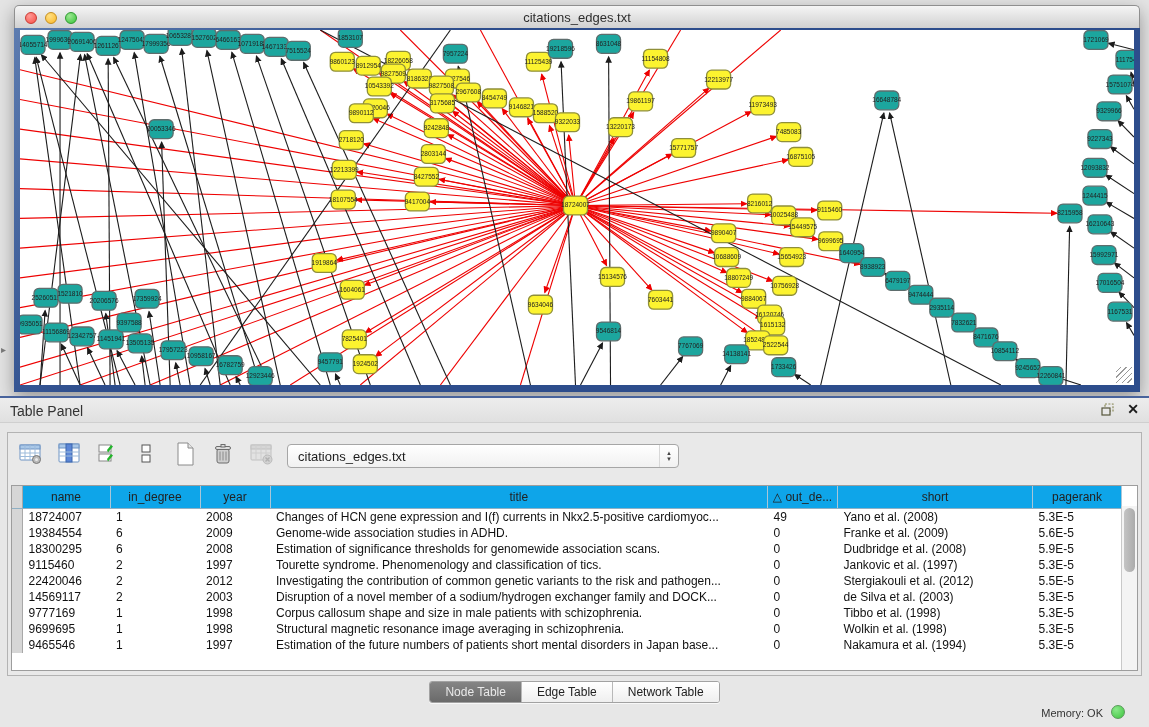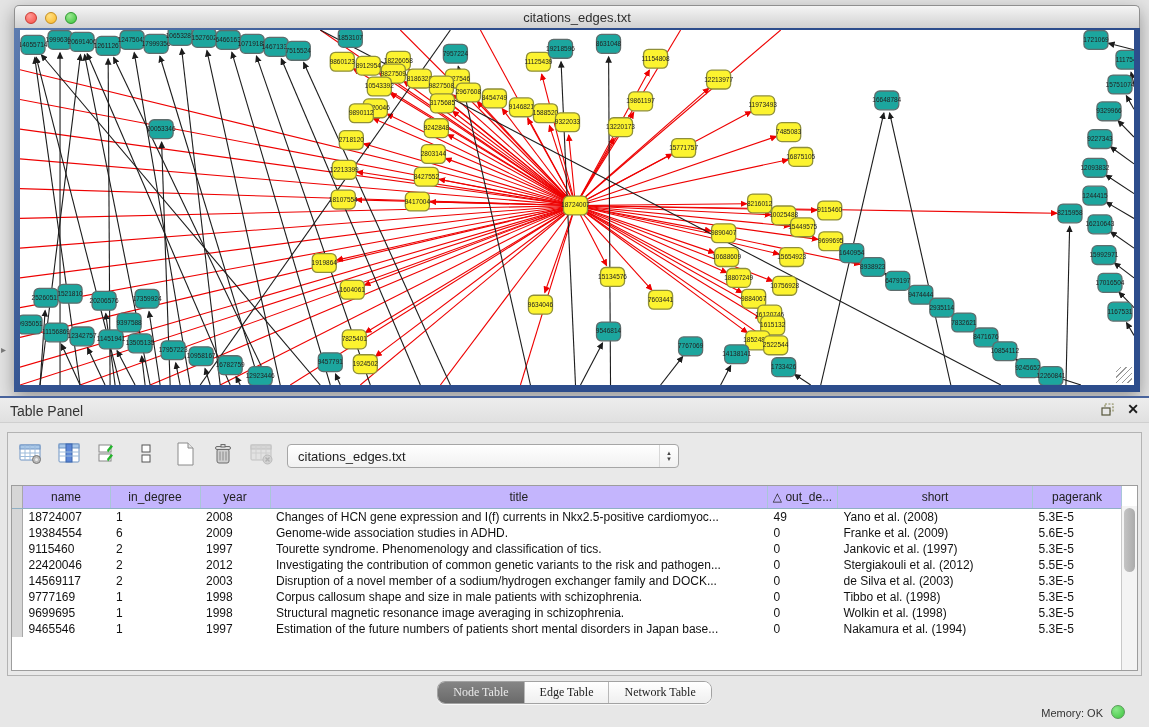--- a/index.html
+++ b/index.html
@@ -52,33 +52,33 @@
     background:linear-gradient(#ffffff,#f1f1f1);
     border:1px solid #a6a6a6;border-radius:4px;box-sizing:border-box;}
   .combo-label{position:absolute;left:10px;top:4px;font-size:13px;color:#1d1d1d;}
   .combo-stepper{position:absolute;right:0;top:0;bottom:0;width:18px;border-left:1px solid #d8d8d8;
     display:flex;flex-direction:column;align-items:center;justify-content:center;gap:1px;}
   .combo-stepper span{font-size:6px;color:#444;line-height:5px;}
   
   .table-wrap{position:absolute;top:52px;left:3px;right:3px;bottom:4px;background:#fff;
     border:1px solid #9d9d9d;overflow:hidden;}
   table.data{border-collapse:collapse;table-layout:fixed;width:calc(100% - 15px);font-size:12px;}
-  table.data th{background:#c4b5fd;border-right:1px solid #a9c6d8;border-bottom:1px solid #8fb0c4;
+  table.data th{background:#0ea5e9;border-right:1px solid #a9c6d8;border-bottom:1px solid #8fb0c4;
     height:20px;font-weight:normal;color:#222;text-align:center;overflow:hidden;white-space:nowrap;}
   table.data th.rowhdr, table.data td.rowhdr{background:#d6d6d6;border-right:1px solid #a8a8a8;width:10px;padding:0;}
   table.data td{height:16px;padding:0 2px 0 6px;color:#111;white-space:nowrap;overflow:hidden;
     text-overflow:clip;}
   .vscroll{position:absolute;top:20px;right:0;bottom:0;width:15px;background:#f4f4f4;
     border-left:1px solid #c9c9c9;}
   .vscroll .thumb{position:absolute;top:2px;left:2px;right:2px;height:64px;border-radius:6px;
     background:linear-gradient(90deg,#c4c4c4,#ababab);}
   
   .tabs-row{position:absolute;top:283px;left:0;right:0;text-align:center;}
-  .seg{display:inline-flex;border:1px solid #a2a2a2;border-radius:8px;overflow:hidden;
-    background:#fff;box-shadow:0 1px 0 rgba(255,255,255,.7);font-family:Liberation Serif, serif;}
+  .seg{display:inline-flex;border:1px solid #a2a2a2;border-radius:3px;overflow:hidden;
+    background:#fff;box-shadow:0 1px 0 rgba(255,255,255,.7);}
   .seg button{font-family:inherit;font-size:12px;border:none;outline:none;margin:0;
     padding:3px 15px;background:linear-gradient(#ffffff,#efefef);color:#222;
     border-left:1px solid #b8b8b8;cursor:default;}
   .seg button:first-child{border-left:none;}
   .seg button.sel{background:linear-gradient(#858585,#6a6a6a);color:#e9e9e9;}
   
   .status-bar{position:absolute;left:0;right:12px;bottom:0;height:27px;}
   .mem{position:absolute;right:34px;top:7px;font-size:11px;color:#333;}
   .mem-dot{position:absolute;right:12px;top:5px;width:14px;height:14px;border-radius:50%;
     background:radial-gradient(circle at 35% 30%,#8ae98a,#3ec43e);border:1px solid #5a9a5a;box-sizing:border-box;}
@@ -832,20 +832,30 @@
               <td>19384554</td>
               <td>6</td>
               <td>2009</td>
               <td>Genome-wide association studies in ADHD.</td>
               <td>0</td>
               <td>Franke et al. (2009)</td>
               <td>5.6E-5</td>
             </tr>
             <tr>
               <td class="rowhdr"></td>
+              <td>18300295</td>
+              <td>6</td>
+              <td>2008</td>
+              <td>Estimation of significance thresholds for genomewide association scans.</td>
+              <td>0</td>
+              <td>Dudbridge et al. (2008)</td>
+              <td>5.9E-5</td>
+            </tr>
+            <tr>
+              <td class="rowhdr"></td>
               <td>9115460</td>
               <td>2</td>
               <td>1997</td>
               <td>Tourette syndrome. Phenomenology and classification of tics.</td>
               <td>0</td>
               <td>Jankovic et al. (1997)</td>
               <td>5.3E-5</td>
             </tr>
             <tr>
               <td class="rowhdr"></td>

